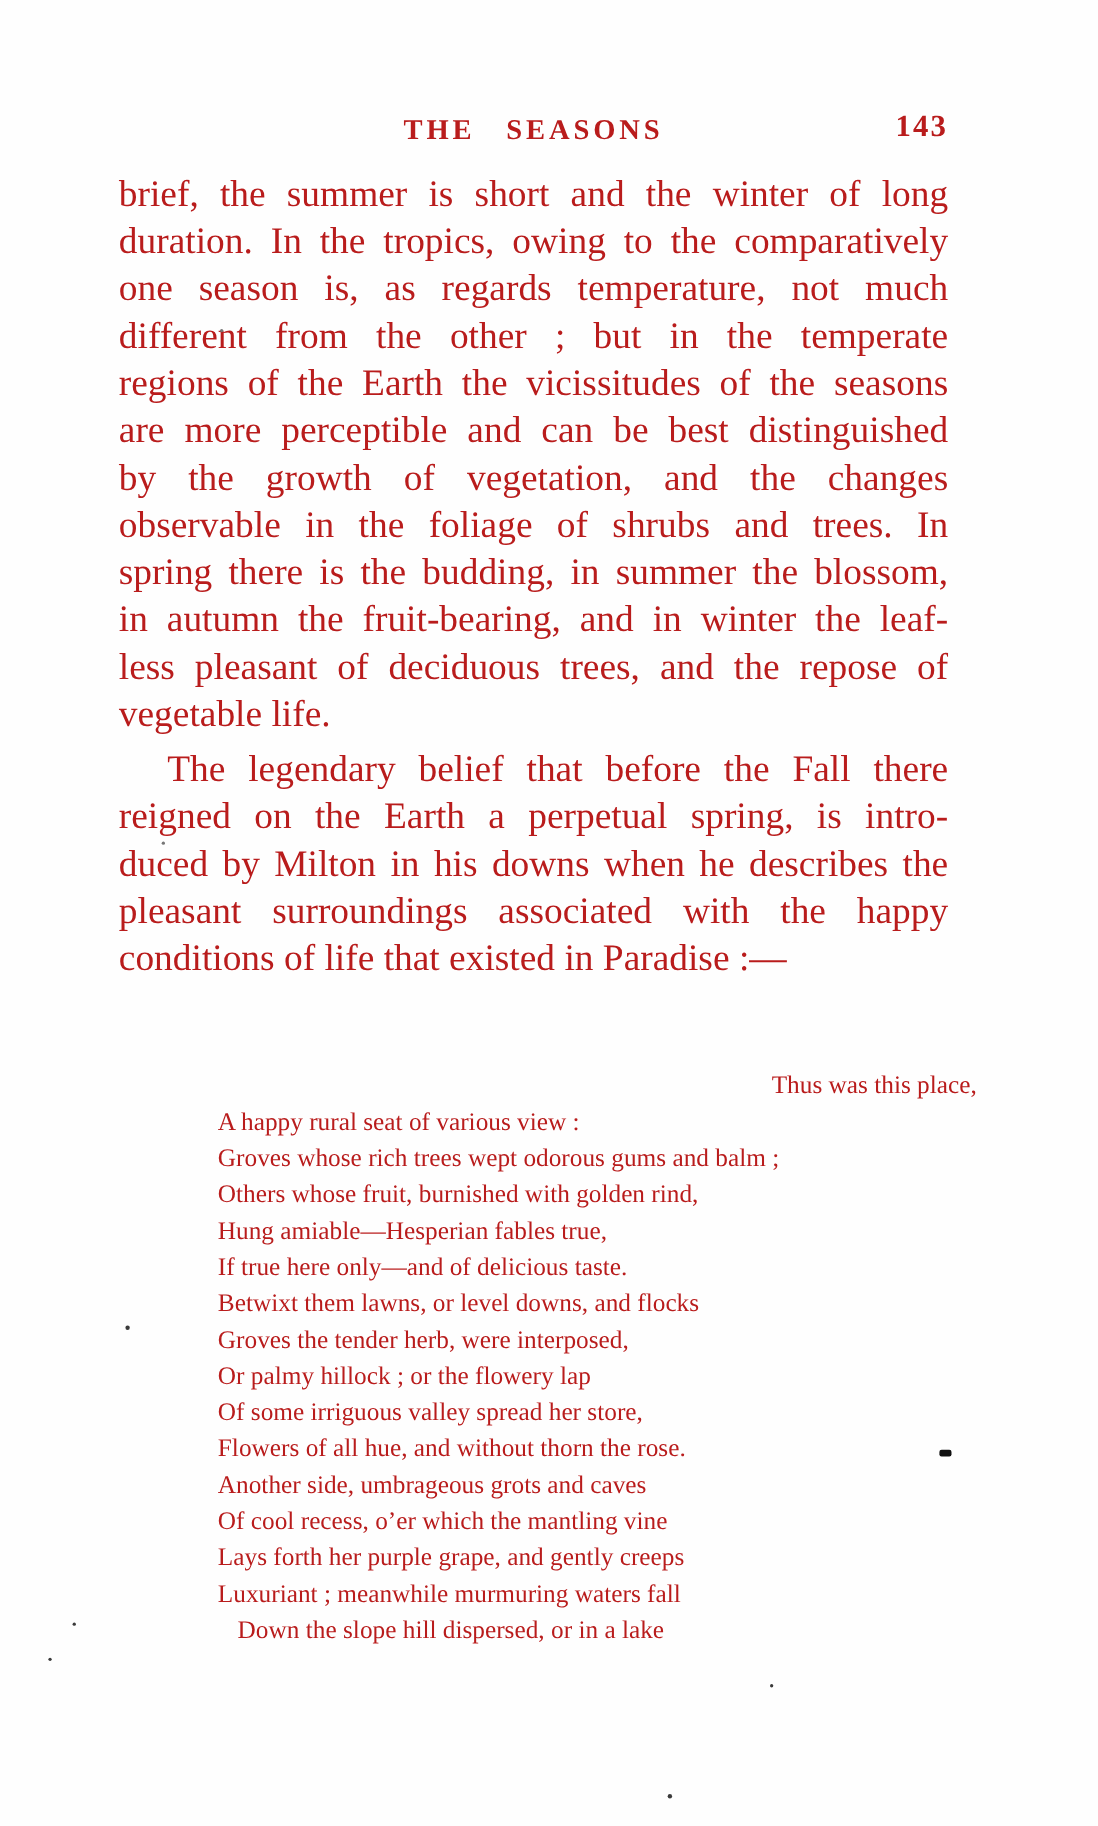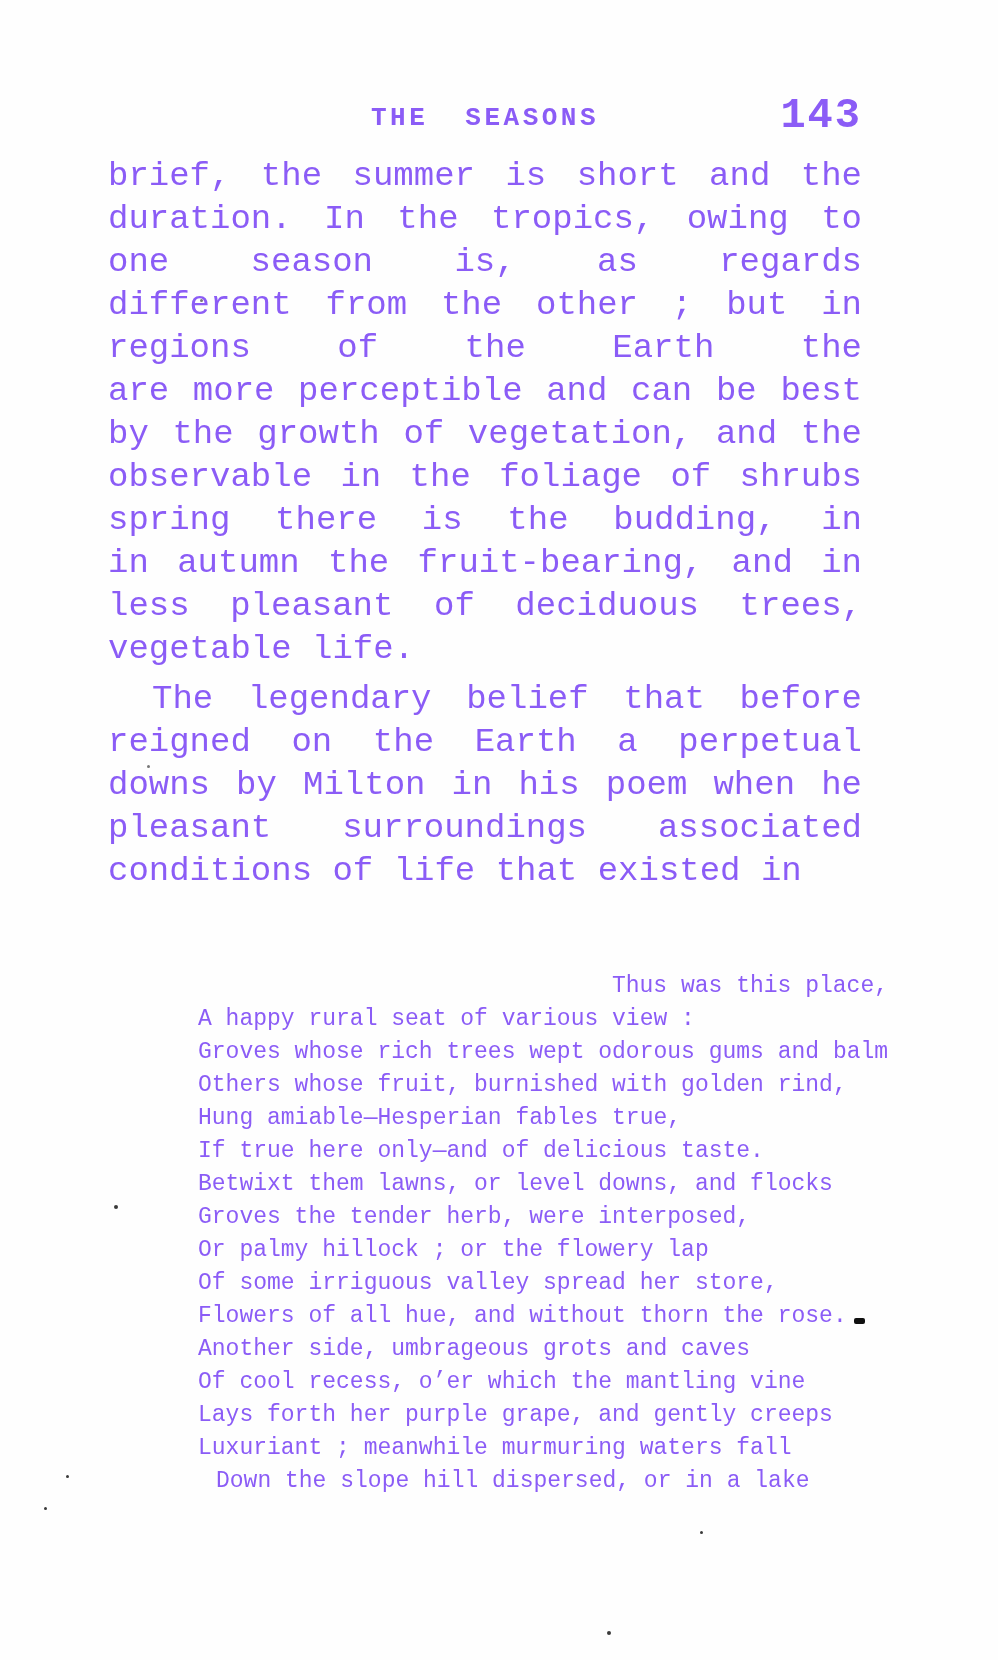--- a/index.html
+++ b/index.html
@@ -3,39 +3,39 @@
 <meta charset="utf-8">
 <style>
   html, body { margin: 0; padding: 0; background: #ffffff; }
   .page {
     position: relative;
     width: 998px;
     height: 1660px;
     background: #fefefdl;
     background-color: #fefefe;
     overflow: hidden;
-    font-family: Liberation Mono, monospace;
-    color: #8b5cf6;
+    font-family: Liberation Serif, serif;
+    color: #b91c1c;
   }
 
   
   .header { position: absolute; left: 108px; top: 98px; width: 754px; height: 42px; }
   .header-title {
     text-align: center;
     font-size: 26px;
     font-weight: 700;
     letter-spacing: 3.5px;
     word-spacing: 18px;
     line-height: 40px;
   }
   .page-number {
     position: absolute;
     right: 0;
     top: -2px;
-    font-size: 42px;
+    font-size: 28px;
     font-weight: 700;
     letter-spacing: 2px;
     line-height: 40px;
   }
 
   
   .bodytext {
     position: absolute;
     left: 108px;
     top: 155px;
@@ -88,21 +88,21 @@
         <div class="bline just">by the growth of vegetation, and the changes</div>
         <div class="bline just">observable in the foliage of shrubs and trees. In</div>
         <div class="bline just">spring there is the budding, in summer the blossom,</div>
         <div class="bline just">in autumn the fruit-bearing, and in winter the leaf-</div>
         <div class="bline just">less pleasant of deciduous trees, and the repose of</div>
         <div class="bline">vegetable life.</div>
       </div>
       <div class="paragraph">
         <div class="bline just indent">The legendary belief that before the Fall there</div>
         <div class="bline just">reigned on the Earth a perpetual spring, is intro-</div>
-        <div class="bline just">downs by Milton in his poem when he describes the</div>
+        <div class="bline just">duced by Milton in his downs when he describes the</div>
         <div class="bline just">pleasant surroundings associated with the happy</div>
         <div class="bline">conditions of life that existed in Paradise :—</div>
       </div>
     </div>
 
   <div class="poem" id="poem">
       <div class="pline opening">Thus was this place,</div>
       <div class="pline normal">A happy rural seat of various view :</div>
       <div class="pline normal">Groves whose rich trees wept odorous gums and balm ;</div>
       <div class="pline normal">Others whose fruit, burnished with golden rind,</div>

